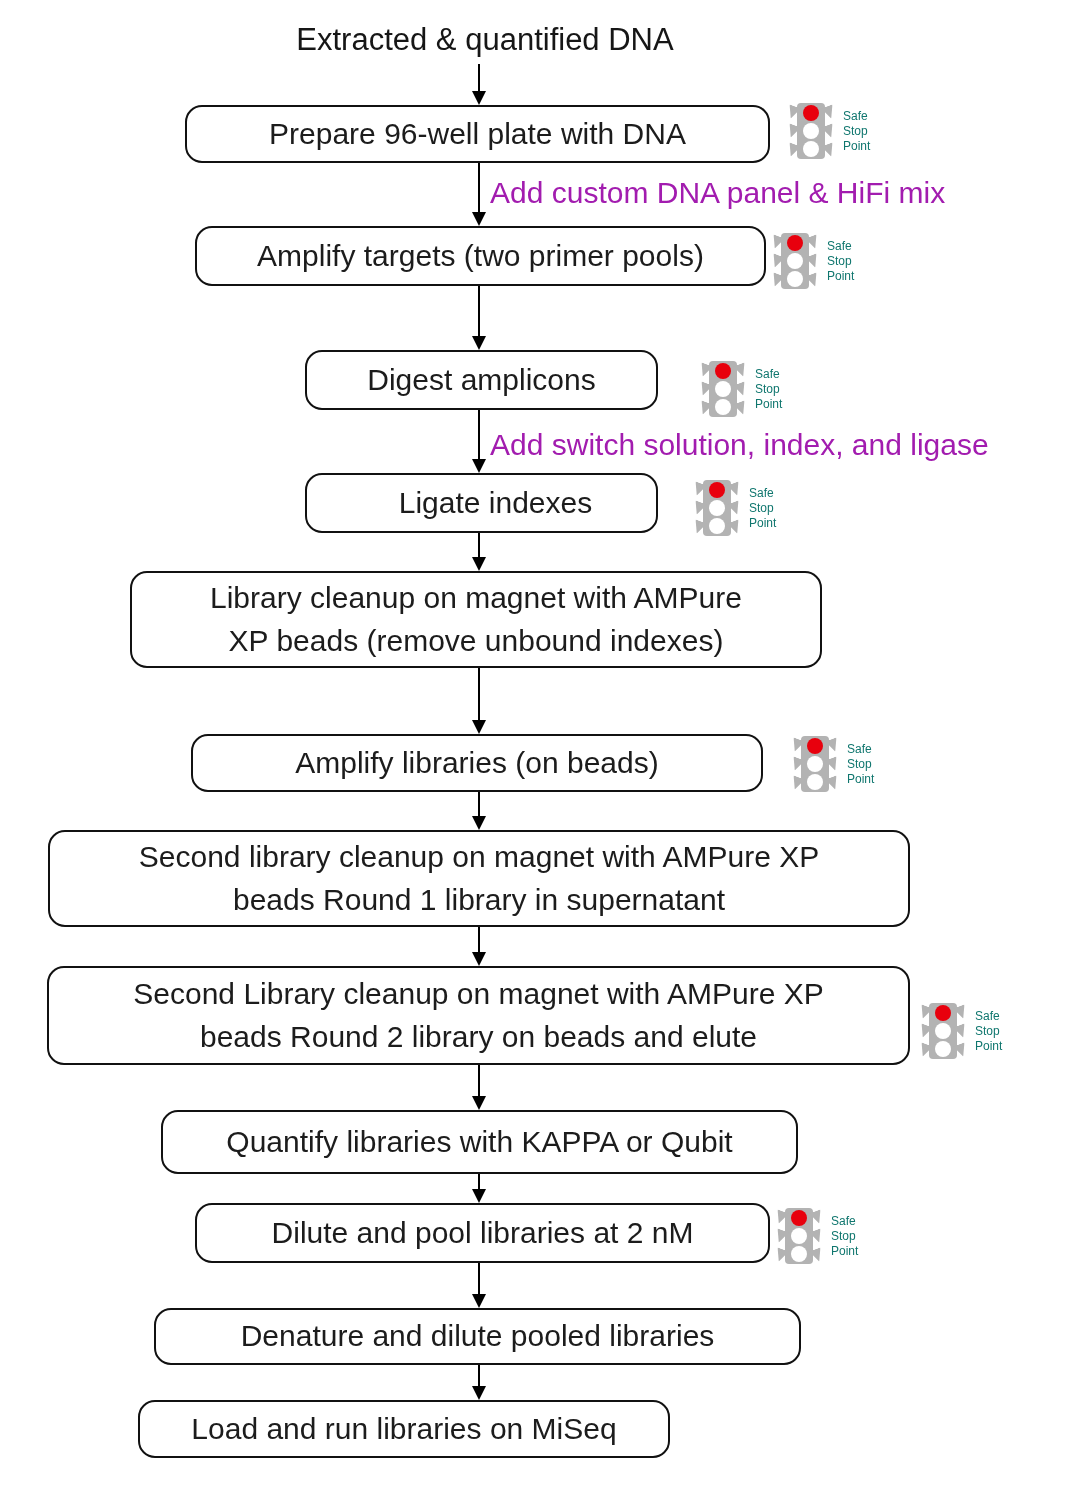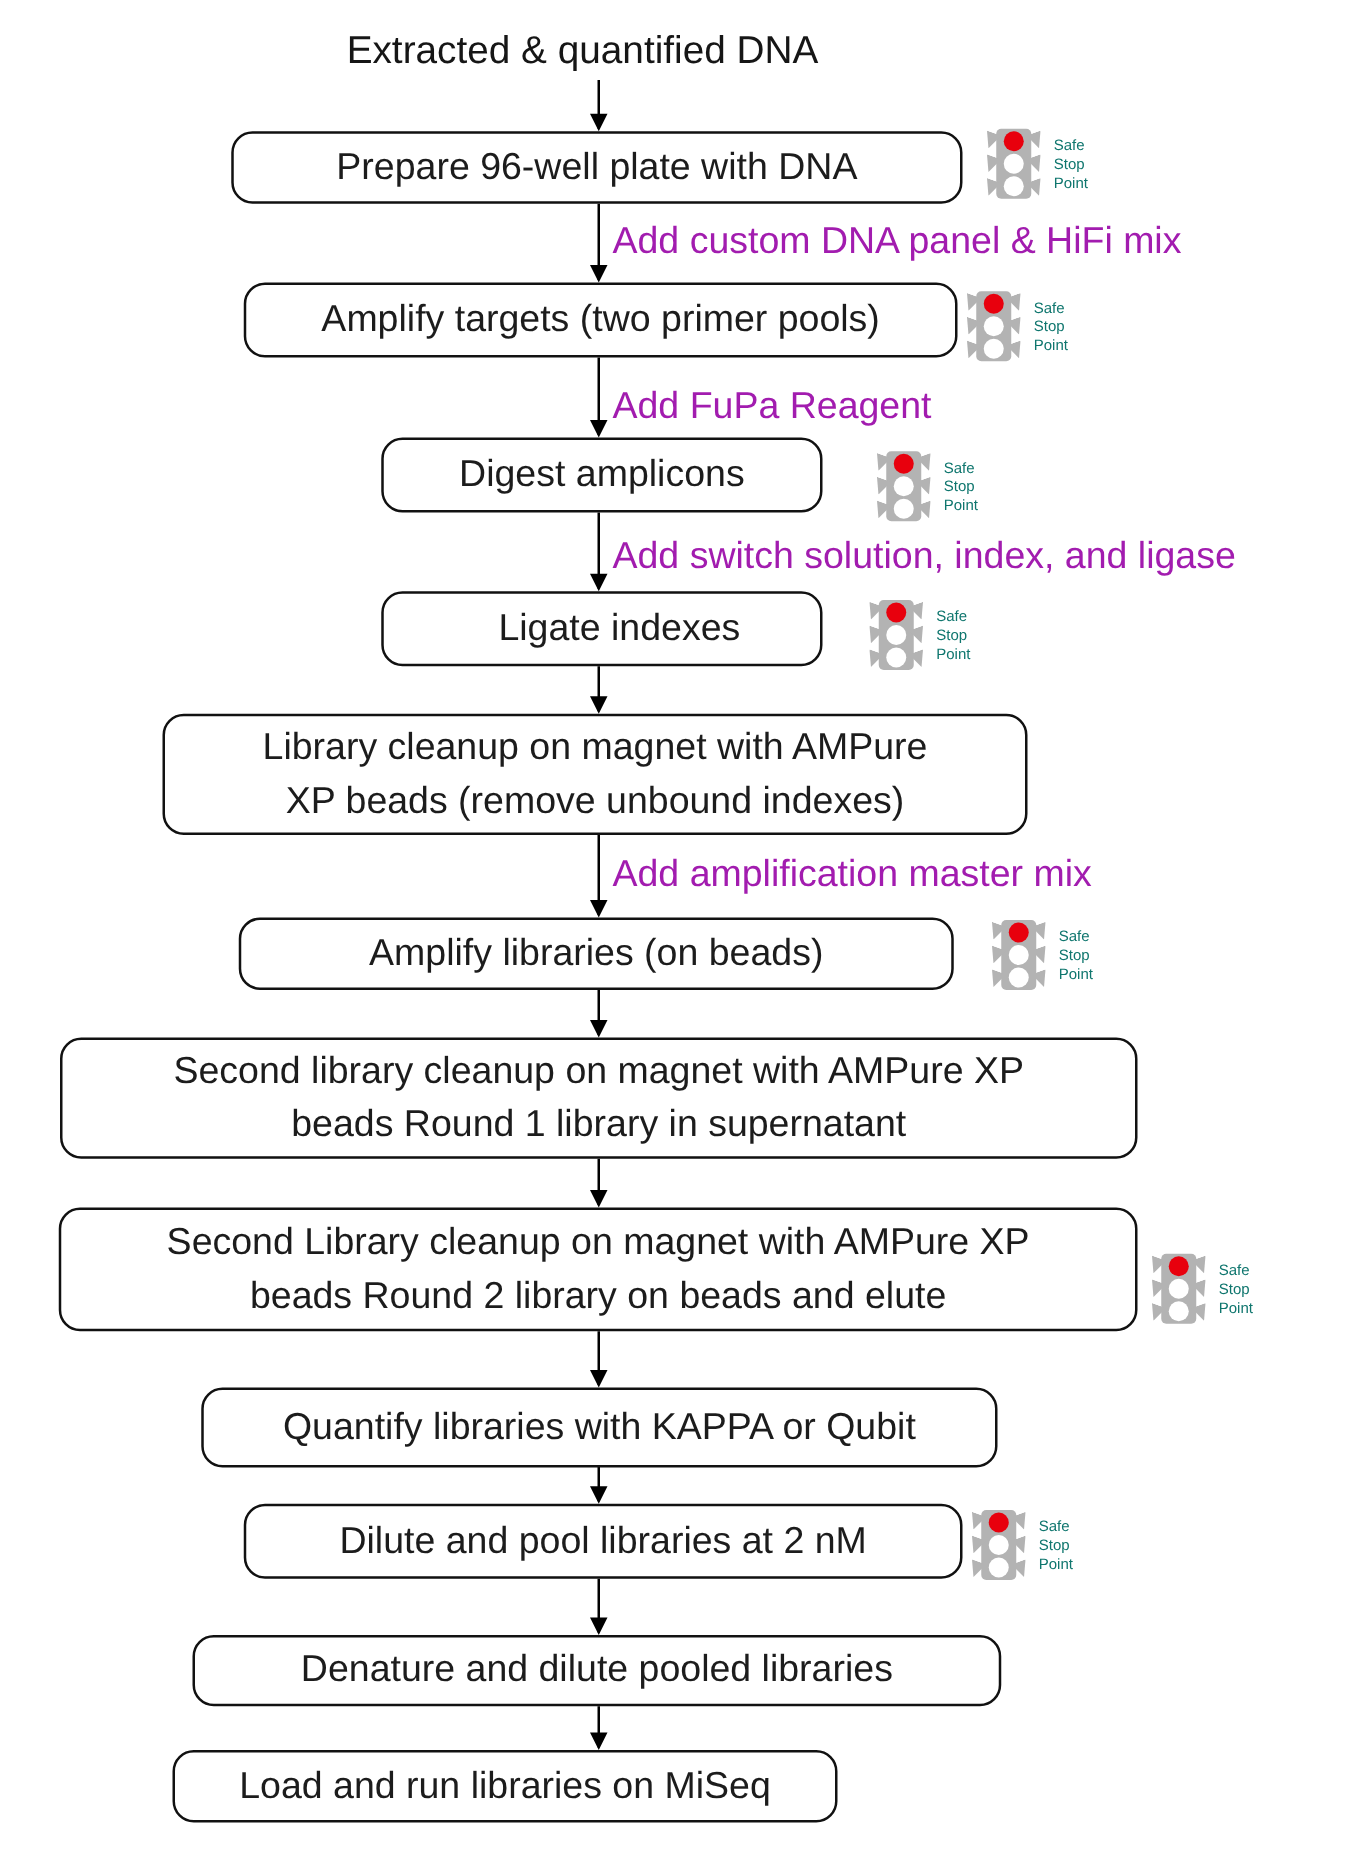--- a/index.html
+++ b/index.html
@@ -102,39 +102,37 @@
     line-height:15px;
     color:#0f766e;
     margin-left:7px;
   }
 </style>
 </head>
 <body>
 
 <div id="canvas">
 
-  <div class="flow-title" style="left:166px;top:22px;width:600px;">Extracted &amp; quantified DNA</div>
+  <div class="flow-title" style="left:185px;top:22px;width:600px;">Extracted &amp; quantified DNA</div>
 
   <div class="arrow" style="top:64px;height:41px;"></div>
   <div class="arrow" style="top:163px;height:63px;"></div>
   <div class="arrow" style="top:286px;height:64px;"></div>
   <div class="arrow" style="top:410px;height:63px;"></div>
   <div class="arrow" style="top:533px;height:38px;"></div>
   <div class="arrow" style="top:668px;height:66px;"></div>
   <div class="arrow" style="top:792px;height:38px;"></div>
   <div class="arrow" style="top:927px;height:39px;"></div>
   <div class="arrow" style="top:1065px;height:45px;"></div>
   <div class="arrow" style="top:1168px;height:35px;"></div>
   <div class="arrow" style="top:1263px;height:45px;"></div>
   <div class="arrow" style="top:1365px;height:35px;"></div>
 
   <div class="edge-label" style="top:176px;">Add custom DNA panel &amp; HiFi mix</div>
-  <div class="edge-label" style="top:308px;">Add FuPa Reagent</div>
   <div class="edge-label" style="top:428px;">Add switch solution, index, and ligase</div>
-  <div class="edge-label" style="top:683px;">Add amplification master mix</div>
 
   <div class="node" style="left:185px;top:105px;width:585px;height:58px;">Prepare 96-well plate with DNA</div>
   <div class="node" style="left:195px;top:226px;width:571px;height:60px;">Amplify targets (two primer pools)</div>
   <div class="node" style="left:305px;top:350px;width:353px;height:60px;">Digest amplicons</div>
   <div class="node" style="left:305px;top:473px;width:353px;height:60px;padding-left:40px;">Ligate indexes</div>
   <div class="node" style="left:130px;top:571px;width:692px;height:97px;">Library cleanup on magnet with AMPure
 XP beads (remove unbound indexes)</div>
   <div class="node" style="left:191px;top:734px;width:572px;height:58px;">Amplify libraries (on beads)</div>
   <div class="node" style="left:48px;top:830px;width:862px;height:97px;">Second library cleanup on magnet with AMPure XP
 beads Round 1 library in supernatant</div>

